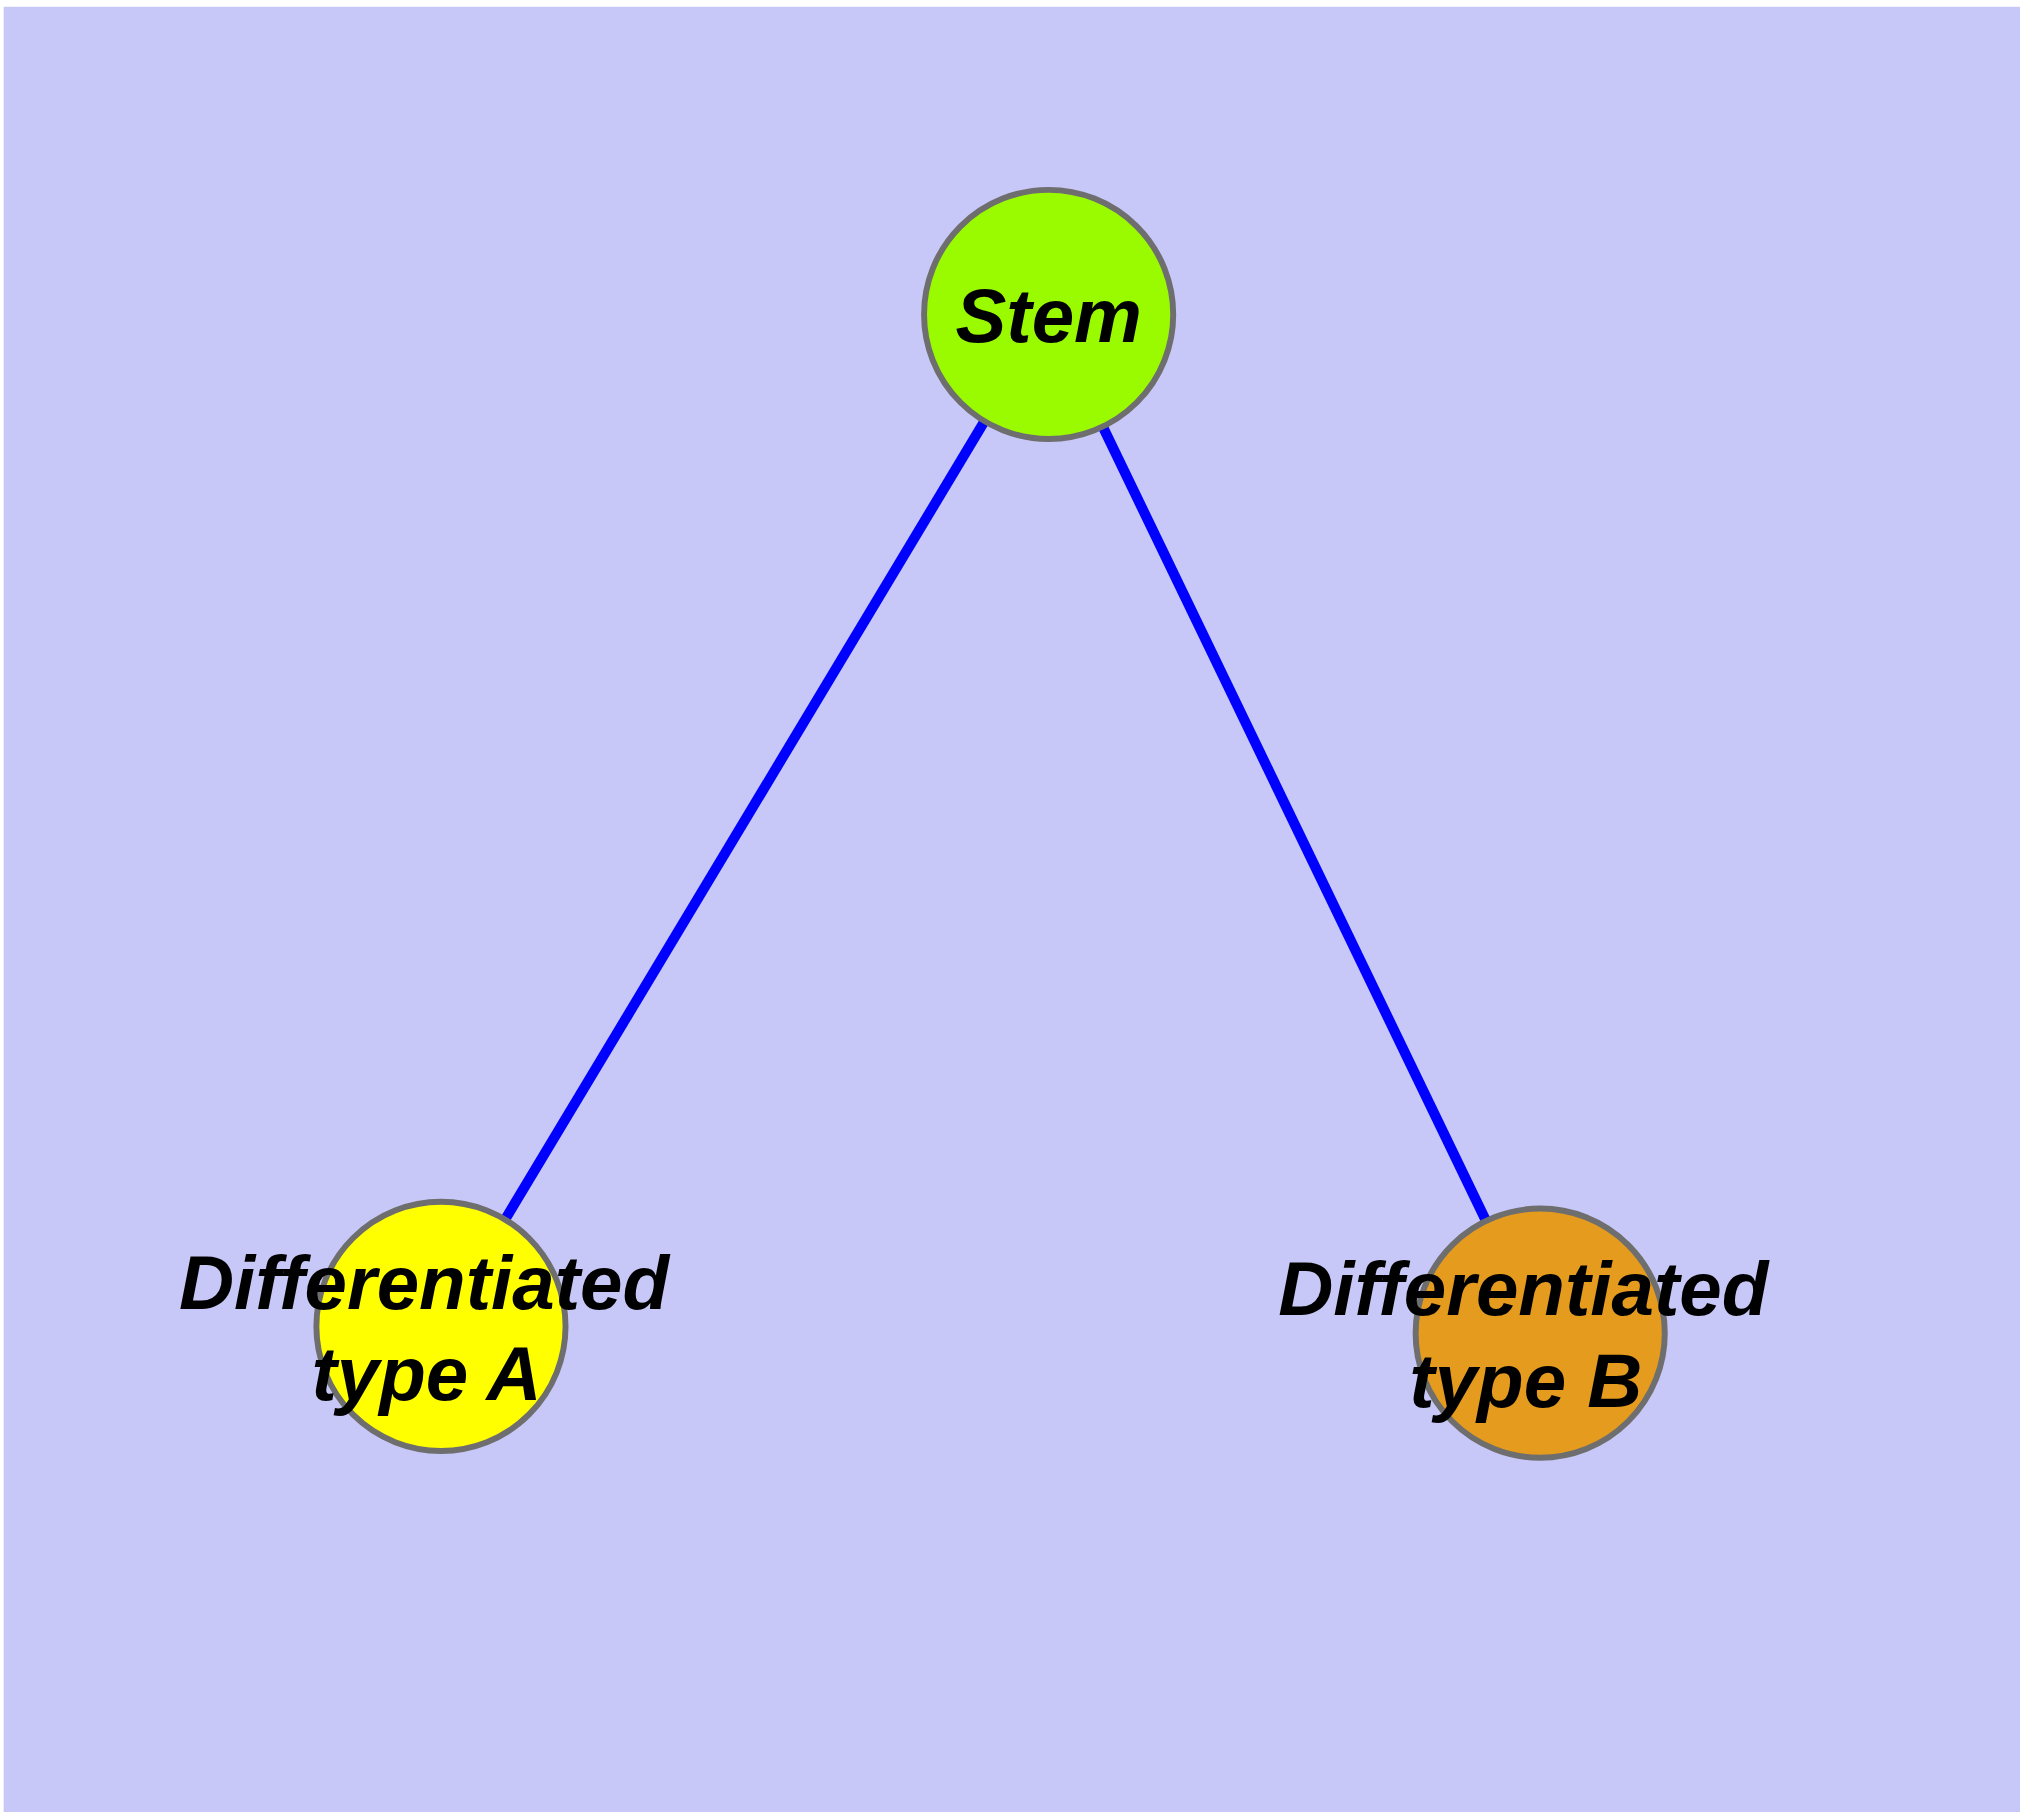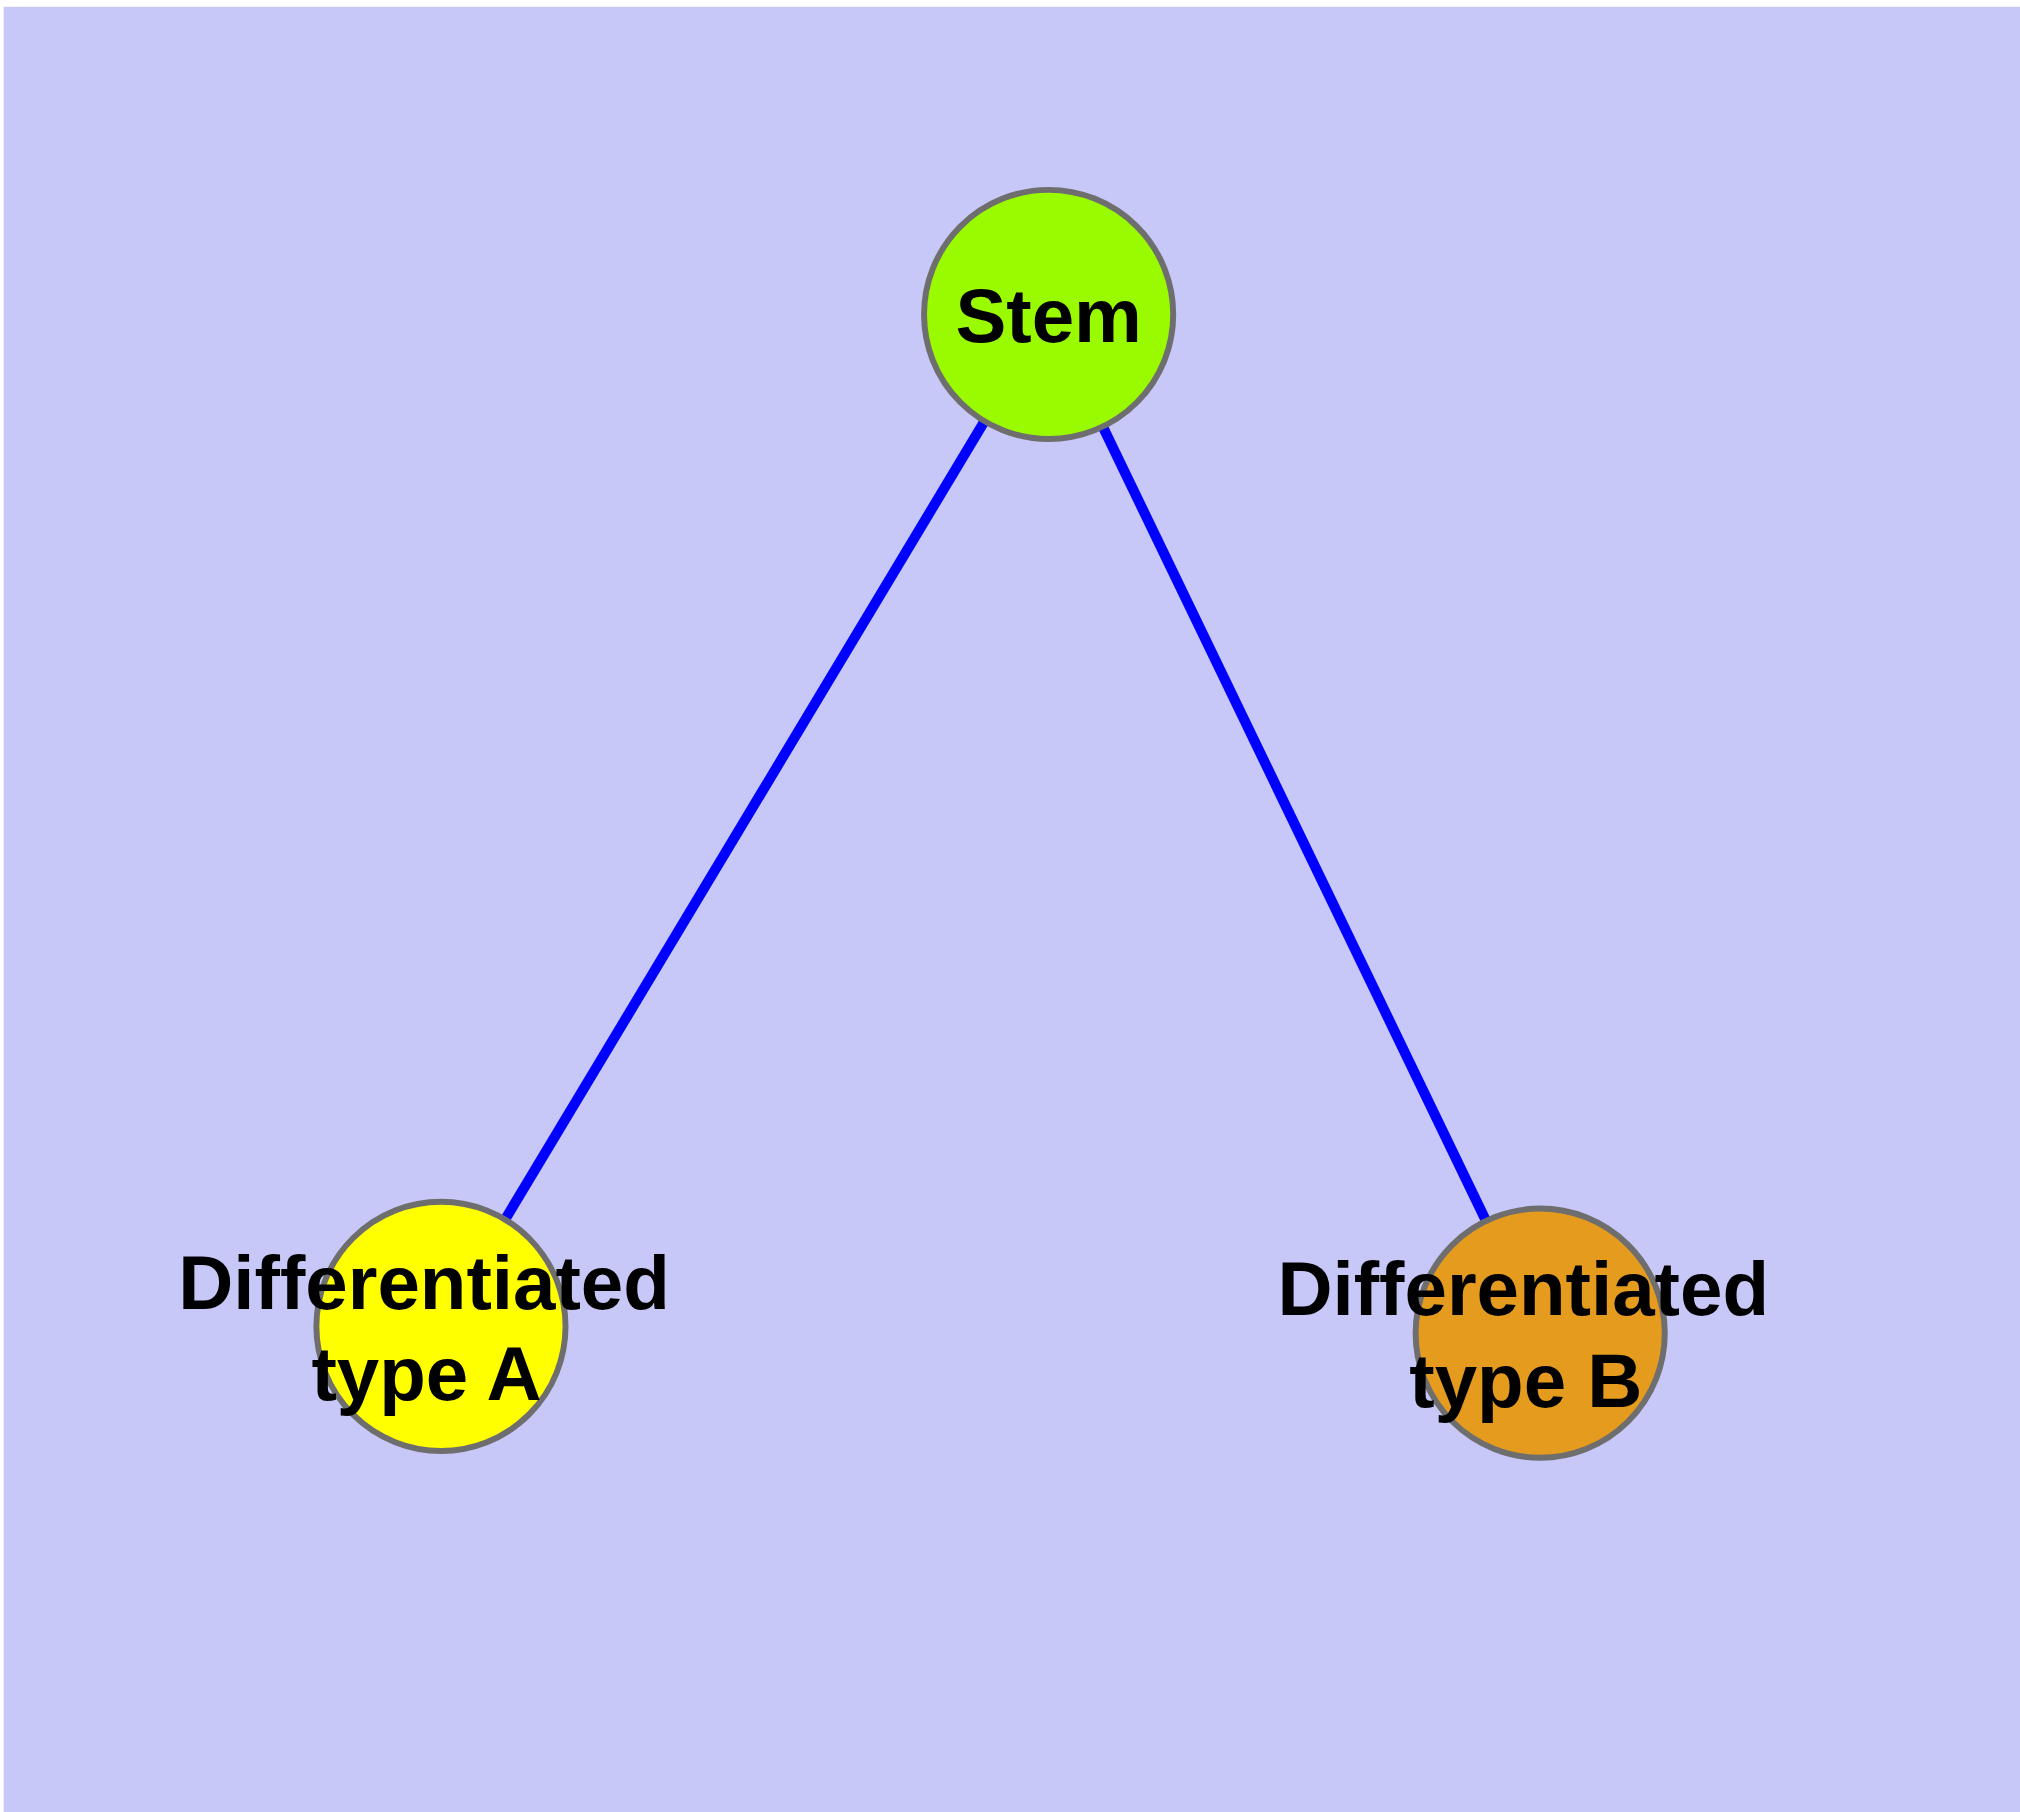--- a/index.html
+++ b/index.html
@@ -8,20 +8,21 @@
     background: #FFFFFF;
     width: 2021px;
     height: 1812px;
     overflow: hidden;
     font-family: "Liberation Sans", sans-serif;
   }
   .canvas {
     position: relative;
     width: 2021px;
     height: 1424px;
+    font-style: italic;
   }
   .graph-svg {
     position: absolute;
     left: 0;
     top: 0;
     display: block;
   }
   .edge {
     stroke-width: 12px;
     fill: none;

